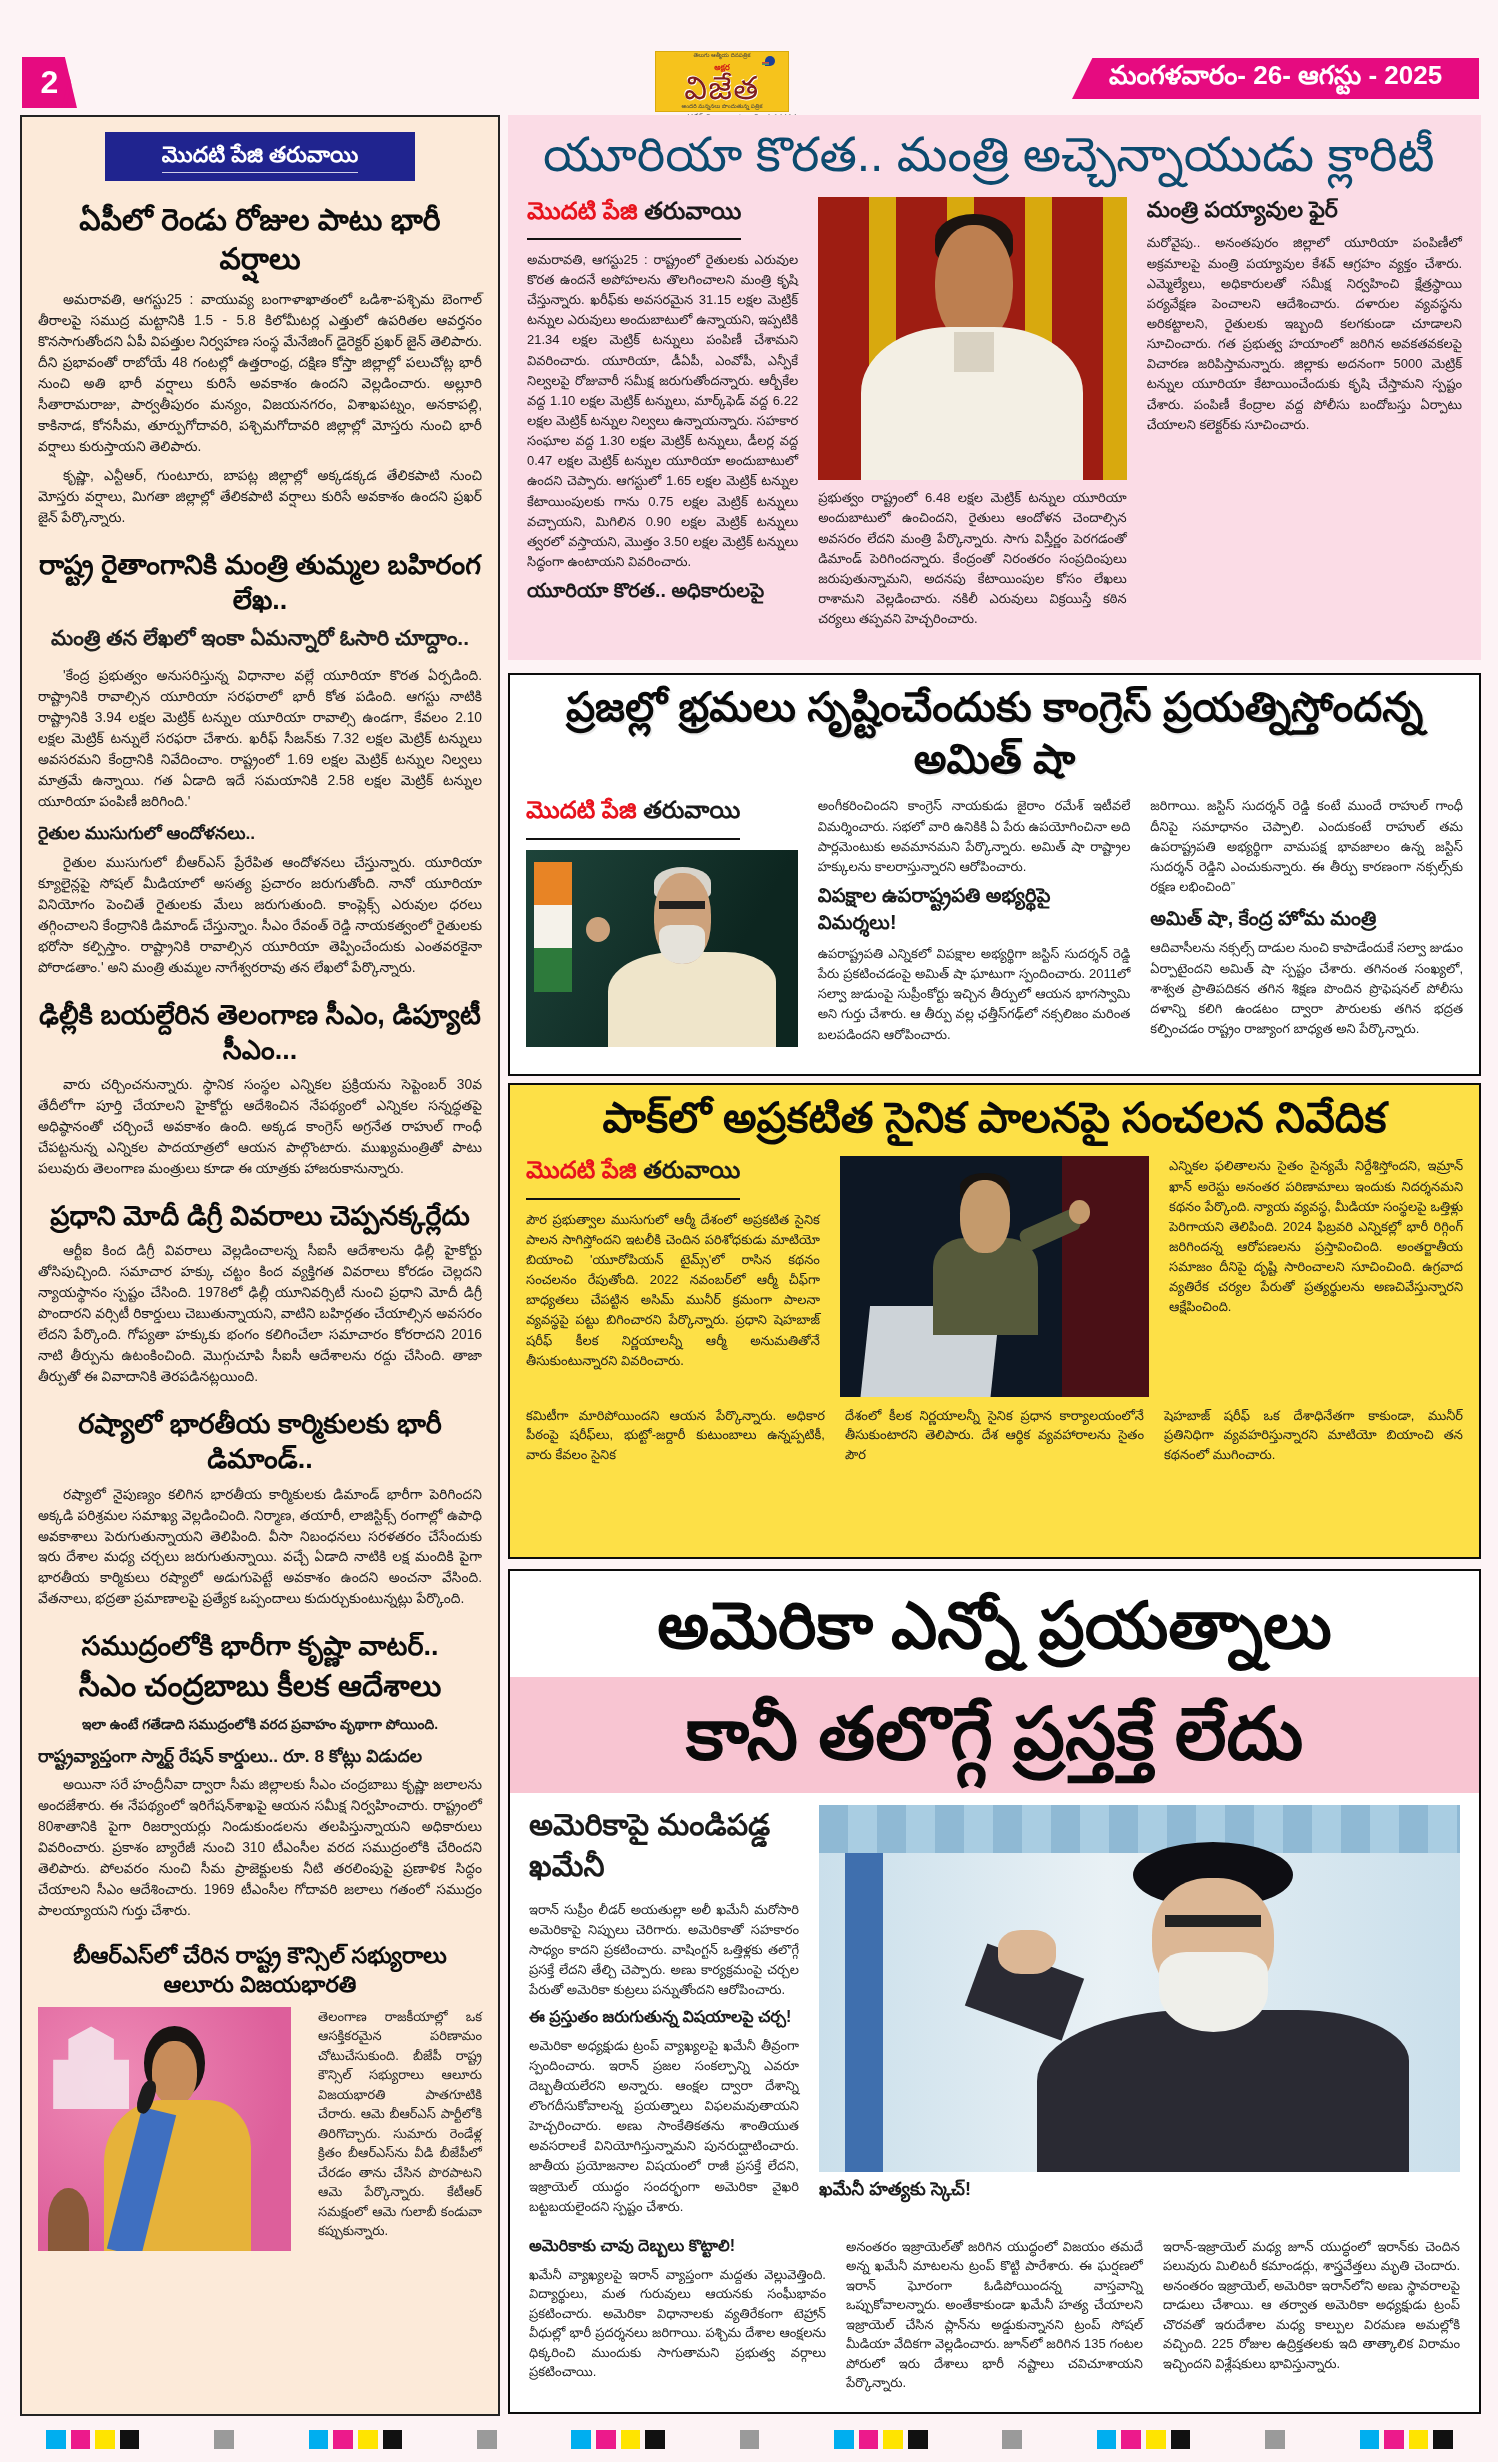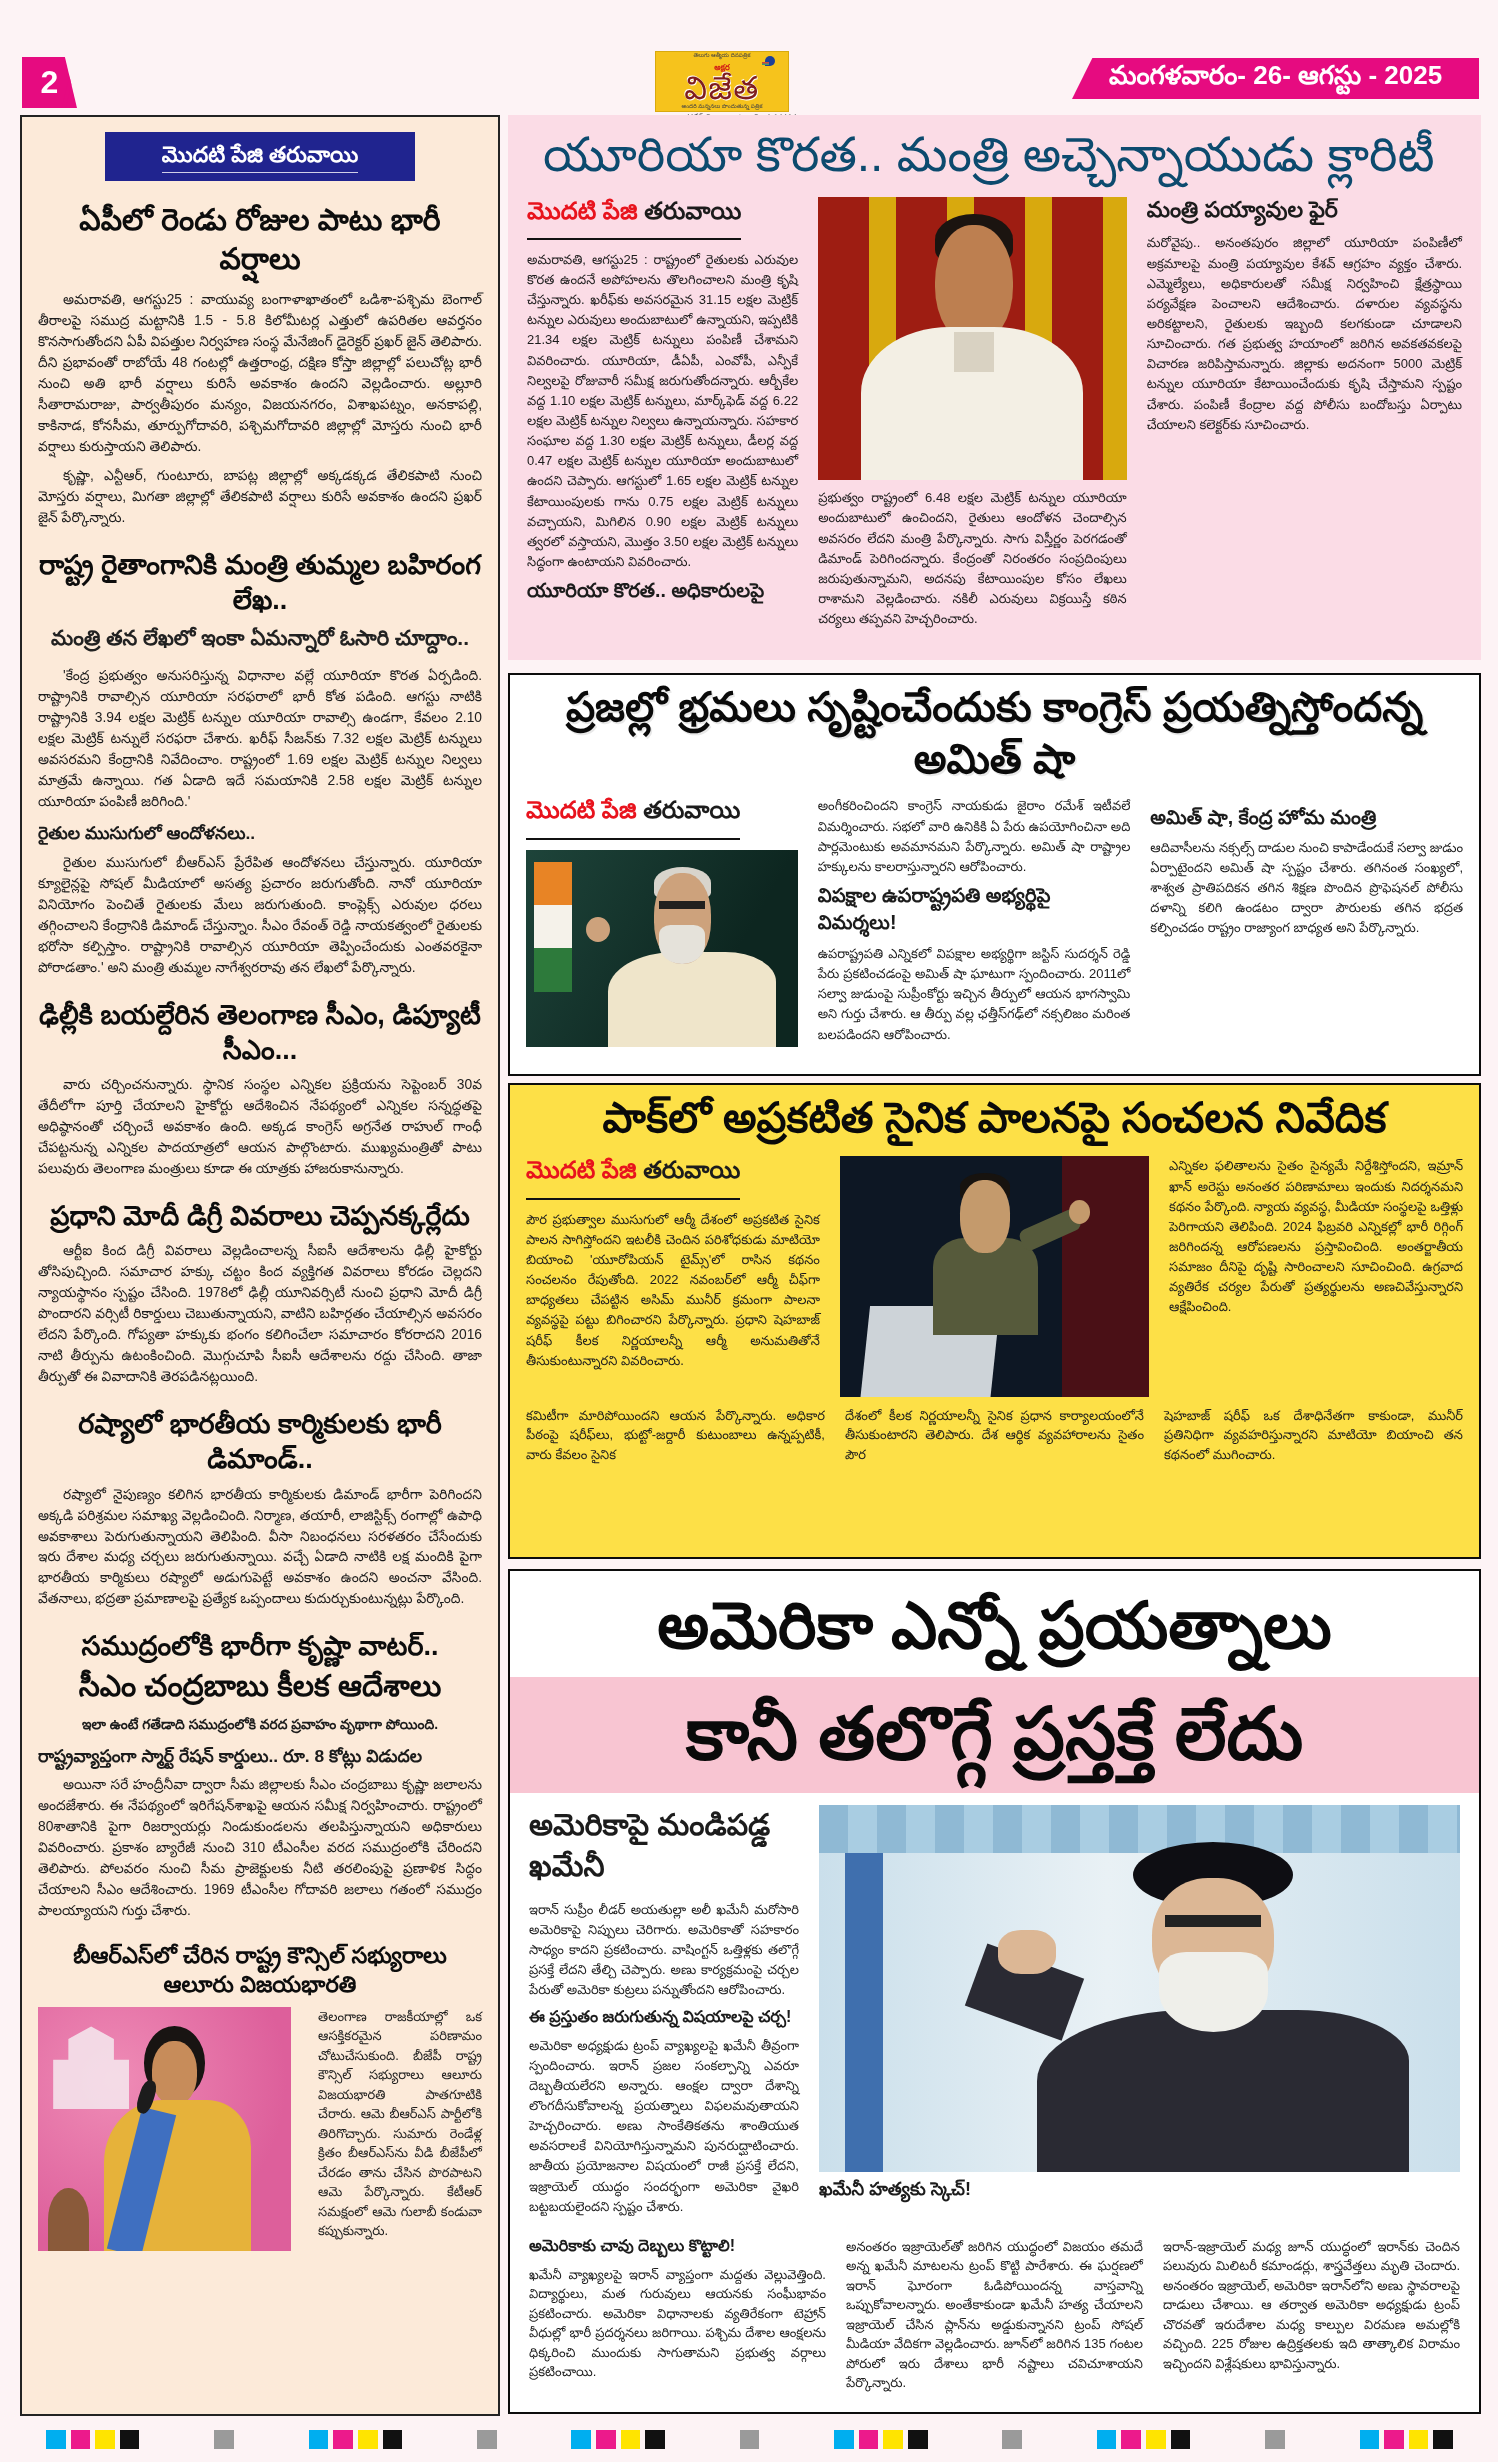--- a/index.html
+++ b/index.html
@@ -249,20 +249,21 @@
         <div class="beard"></div>
         <div class="hand"></div>
       </div>
     </div>
     <div class="c">
       <p class="rp">అంగీకరించిందని కాంగ్రెస్ నాయకుడు జైరాం రమేశ్ ఇటీవలే విమర్శించారు. సభలో వారి ఉనికికి ఏ పేరు ఉపయోగించినా అది పార్లమెంటుకు అవమానమని పేర్కొన్నారు. అమిత్ షా రాష్ట్రాల హక్కులను కాలరాస్తున్నారని ఆరోపించారు.</p>
       <div class="rbold">విపక్షాల ఉపరాష్ట్రపతి అభ్యర్థిపై విమర్శలు!</div>
       <p class="rp">ఉపరాష్ట్రపతి ఎన్నికలో విపక్షాల అభ్యర్థిగా జస్టిస్ సుదర్శన్ రెడ్డి పేరు ప్రకటించడంపై అమిత్ షా ఘాటుగా స్పందించారు. 2011లో సల్వా జుడుంపై సుప్రీంకోర్టు ఇచ్చిన తీర్పులో ఆయన భాగస్వామి అని గుర్తు చేశారు. ఆ తీర్పు వల్ల ఛత్తీస్‌గఢ్‌లో నక్సలిజం మరింత బలపడిందని ఆరోపించారు.</p>
     </div>
     <div class="c">
+      <p class="rp">జరిగాయి. జస్టిస్ సుదర్శన్ రెడ్డి కంటే ముందే రాహుల్ గాంధీ దీనిపై సమాధానం చెప్పాలి. ఎందుకంటే రాహుల్ తమ ఉపరాష్ట్రపతి అభ్యర్థిగా వామపక్ష భావజాలం ఉన్న జస్టిస్ సుదర్శన్ రెడ్డిని ఎంచుకున్నారు. ఈ తీర్పు కారణంగా నక్సల్స్‌కు రక్షణ లభించింది”</p>
       <div class="attr">అమిత్ షా, కేంద్ర హోమ మంత్రి</div>
       <p class="rp">ఆదివాసీలను నక్సల్స్ దాడుల నుంచి కాపాడేందుకే సల్వా జుడుం ఏర్పాటైందని అమిత్ షా స్పష్టం చేశారు. తగినంత సంఖ్యలో, శాశ్వత ప్రాతిపదికన తగిన శిక్షణ పొందిన ప్రొఫెషనల్ పోలీసు దళాన్ని కలిగి ఉండటం ద్వారా పౌరులకు తగిన భద్రత కల్పించడం రాష్ట్రం రాజ్యాంగ బాధ్యత అని పేర్కొన్నారు.</p>
     </div>
   </div>
 
 </div>
 
 <div class="art artC">
   <div class="hC">పాక్‌లో అప్రకటిత సైనిక పాలనపై సంచలన నివేదిక</div>
   <div class="cols">

